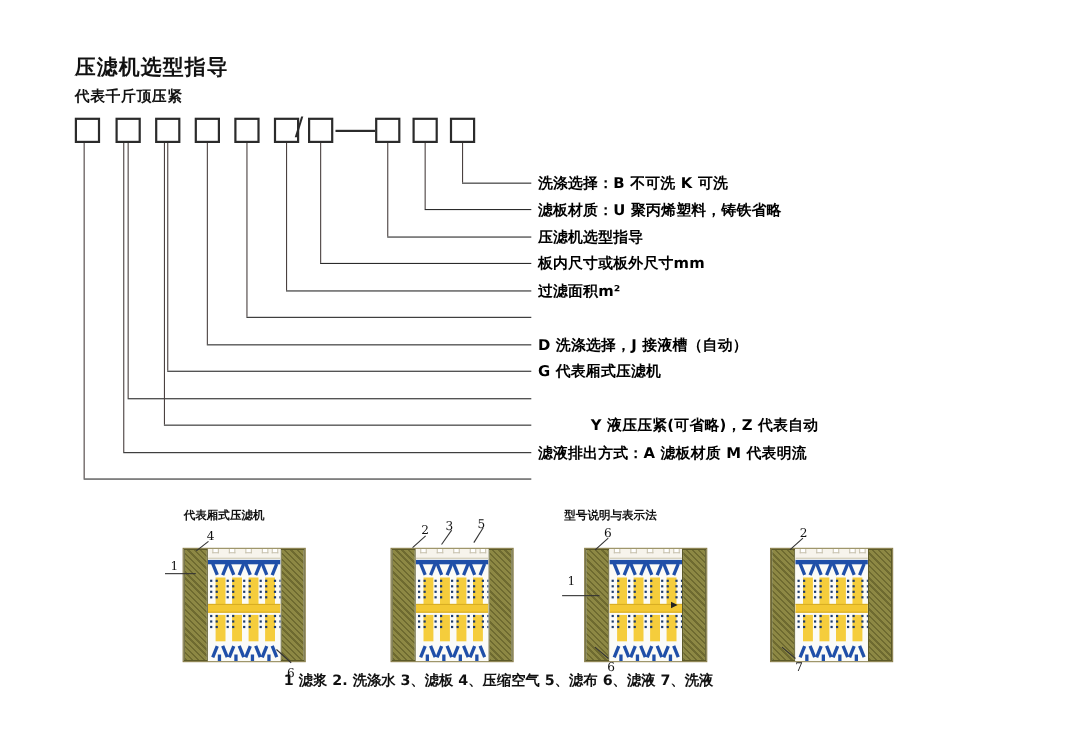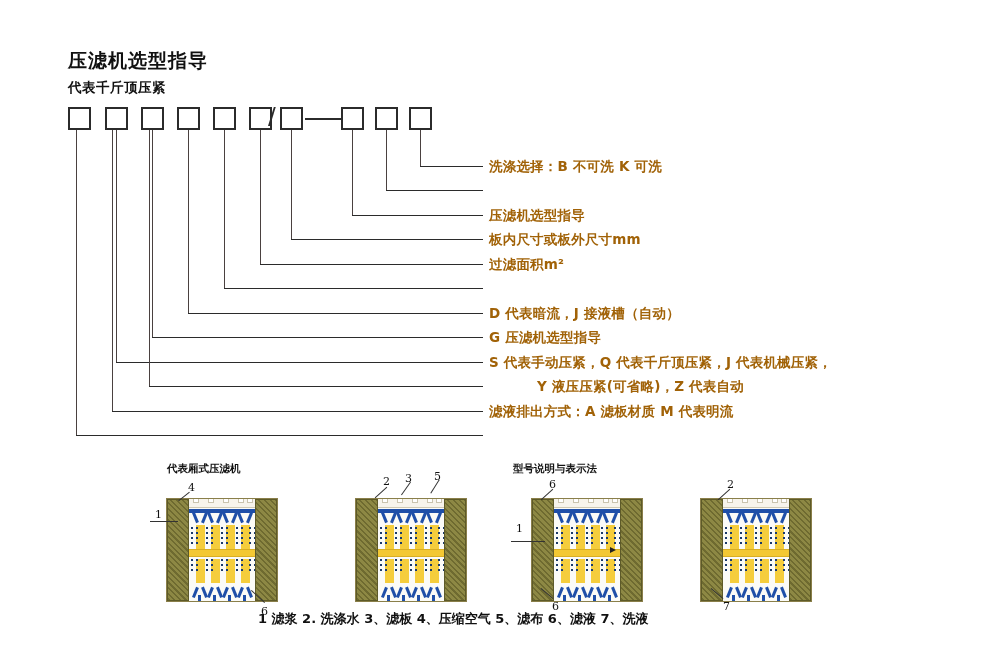--- a/index.html
+++ b/index.html
@@ -62,21 +62,21 @@
     background: #2b2b2b;
   }
 
   
   .legend-line {
     position: absolute;
     left: 489px;
     font-size: 13.5px;
     font-weight: bold;
     white-space: nowrap;
-    color: #a16207;
+    color: #000000;
     letter-spacing: 0.2px;
   }
 
   
   .panel-title {
     position: absolute;
     font-size: 10.5px;
     font-weight: bold;
     color: #111;
     white-space: nowrap;
@@ -271,26 +271,26 @@
     <div class="lead-h" style="left:149px; top:386px; width:334px;"></div>
 
     <div class="lead-v" style="left:112px; top:130px; height:281px;"></div>
     <div class="lead-h" style="left:112px; top:411px; width:371px;"></div>
 
     <div class="lead-v" style="left:76px; top:130px; height:305px;"></div>
     <div class="lead-h" style="left:76px; top:435px; width:407px;"></div>
   </div>
 
   <div class="legend-line" style="top:158px;">洗涤选择：B 不可洗  K 可洗</div>
+  <div class="legend-line" style="top:182px;">滤板材质：U 聚丙烯塑料，铸铁省略</div>
   <div class="legend-line" style="top:207px;">压滤机选型指导</div>
   <div class="legend-line" style="top:231px;">板内尺寸或板外尺寸mm</div>
   <div class="legend-line" style="top:256px;">过滤面积m²</div>
-  <div class="legend-line" style="top:305px;">D 代表暗流，J 接液槽（自动）</div>
-  <div class="legend-line" style="top:329px;">G 压滤机选型指导</div>
-  <div class="legend-line" style="top:354px;">S 代表手动压紧，Q 代表千斤顶压紧，J 代表机械压紧，</div>
+  <div class="legend-line" style="top:305px;">D 洗涤选择，J 接液槽（自动）</div>
+  <div class="legend-line" style="top:329px;">G 代表厢式压滤机</div>
   <div class="legend-line" style="top:378px;margin-left:48px;">Y 液压压紧(可省略)，Z 代表自动</div>
   <div class="legend-line" style="top:403px;">滤液排出方式：A 滤板材质  M 代表明流</div>
 
   <div class="panel-title" style="left:167px; top:462px;">代表厢式压滤机</div>
   <div class="panel-title" style="left:513px; top:462px;">型号说明与表示法</div>
 
   <div class="press" style="left:166px; top:498px; width:112px; height:104px;">
     <div class="endplate left"></div>
     <div class="endplate right"></div>
     <div class="press-core">

